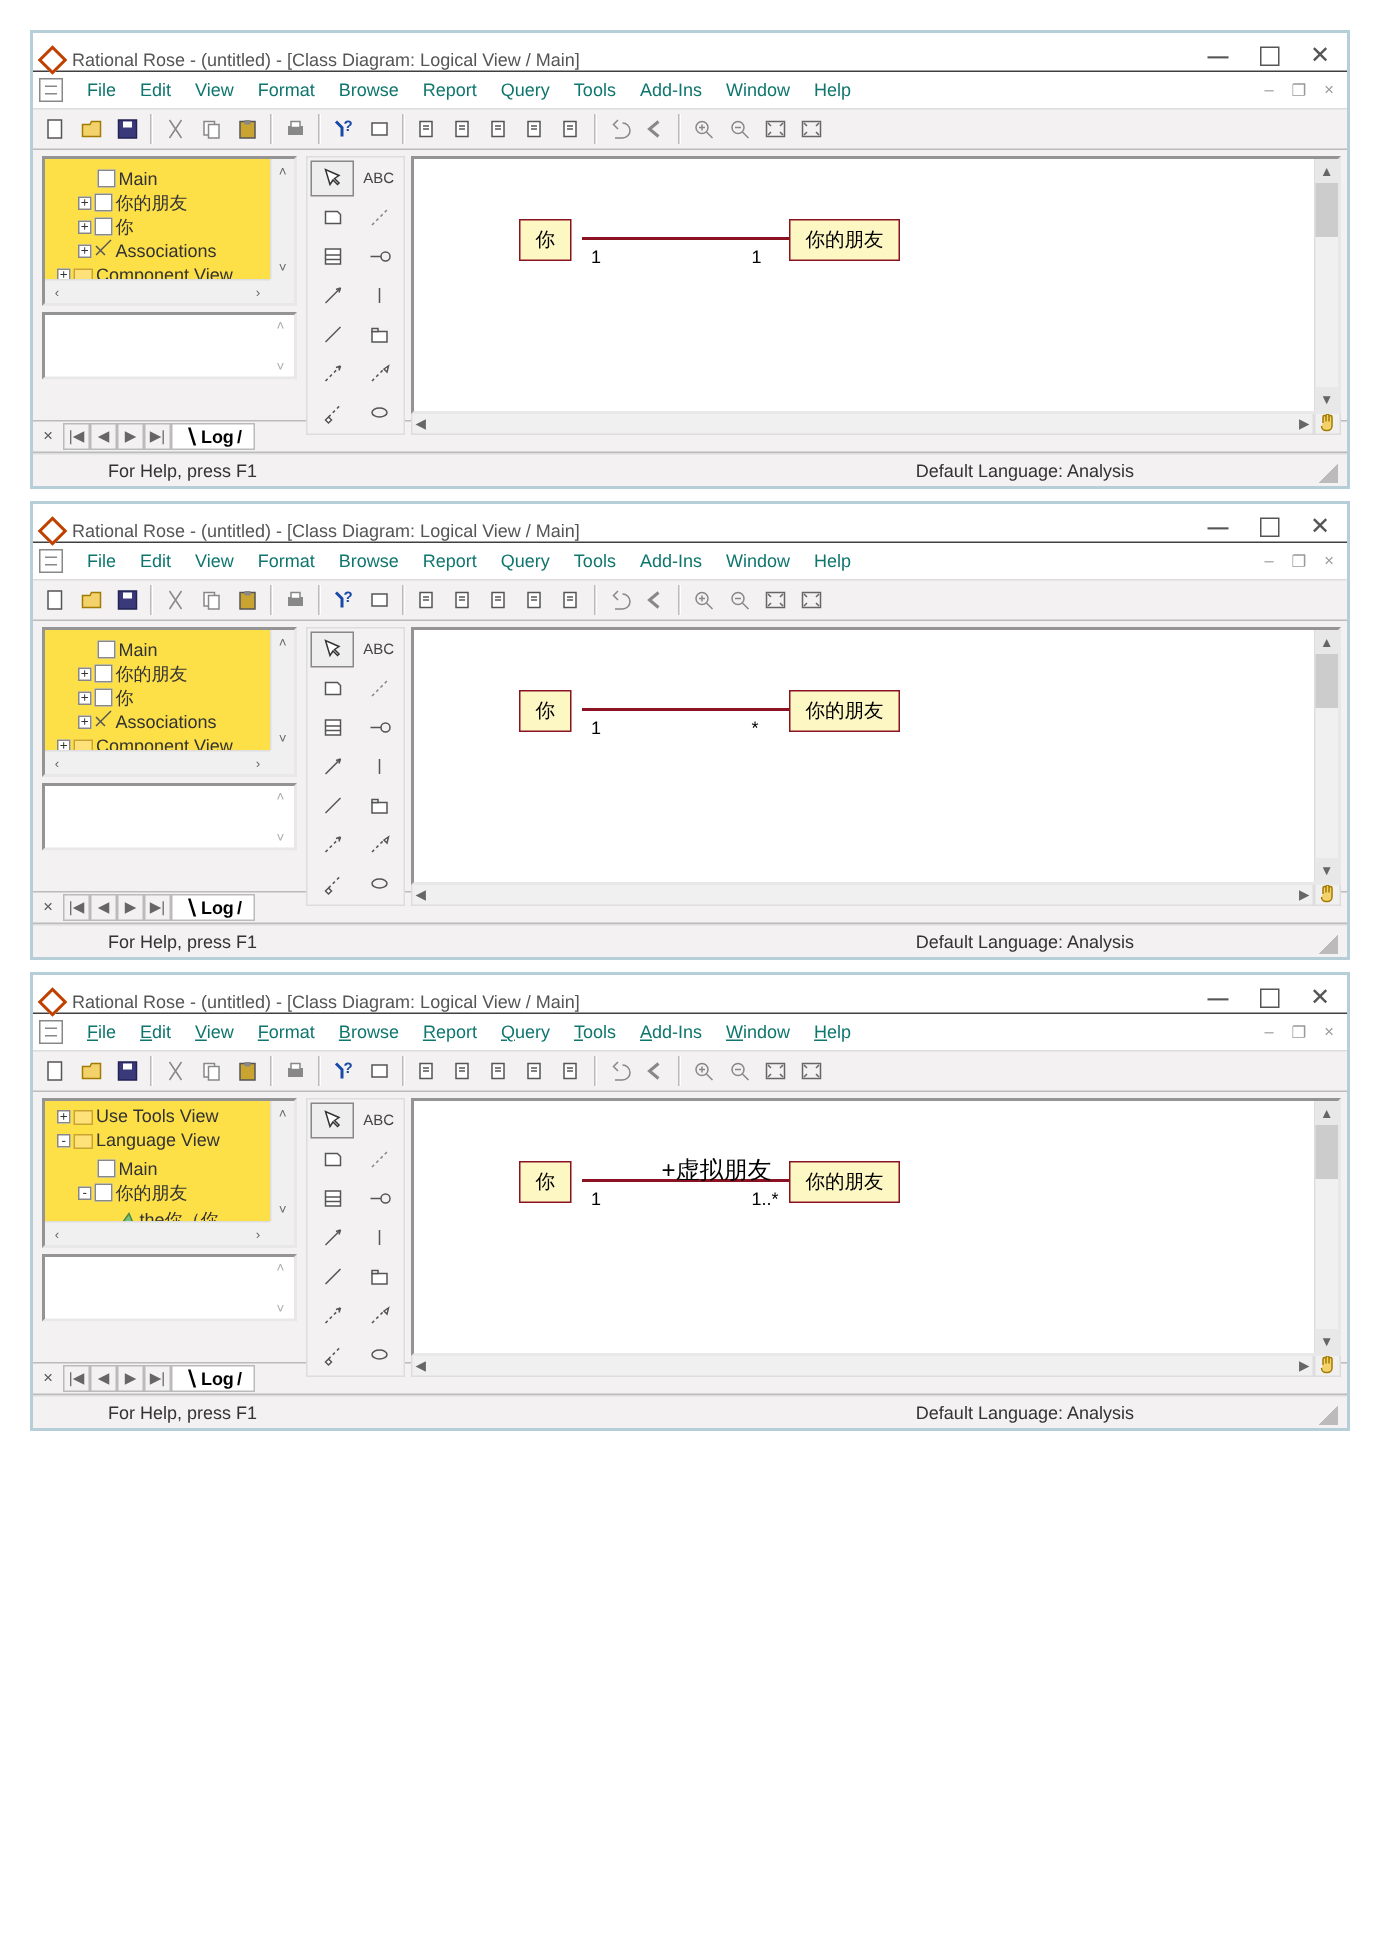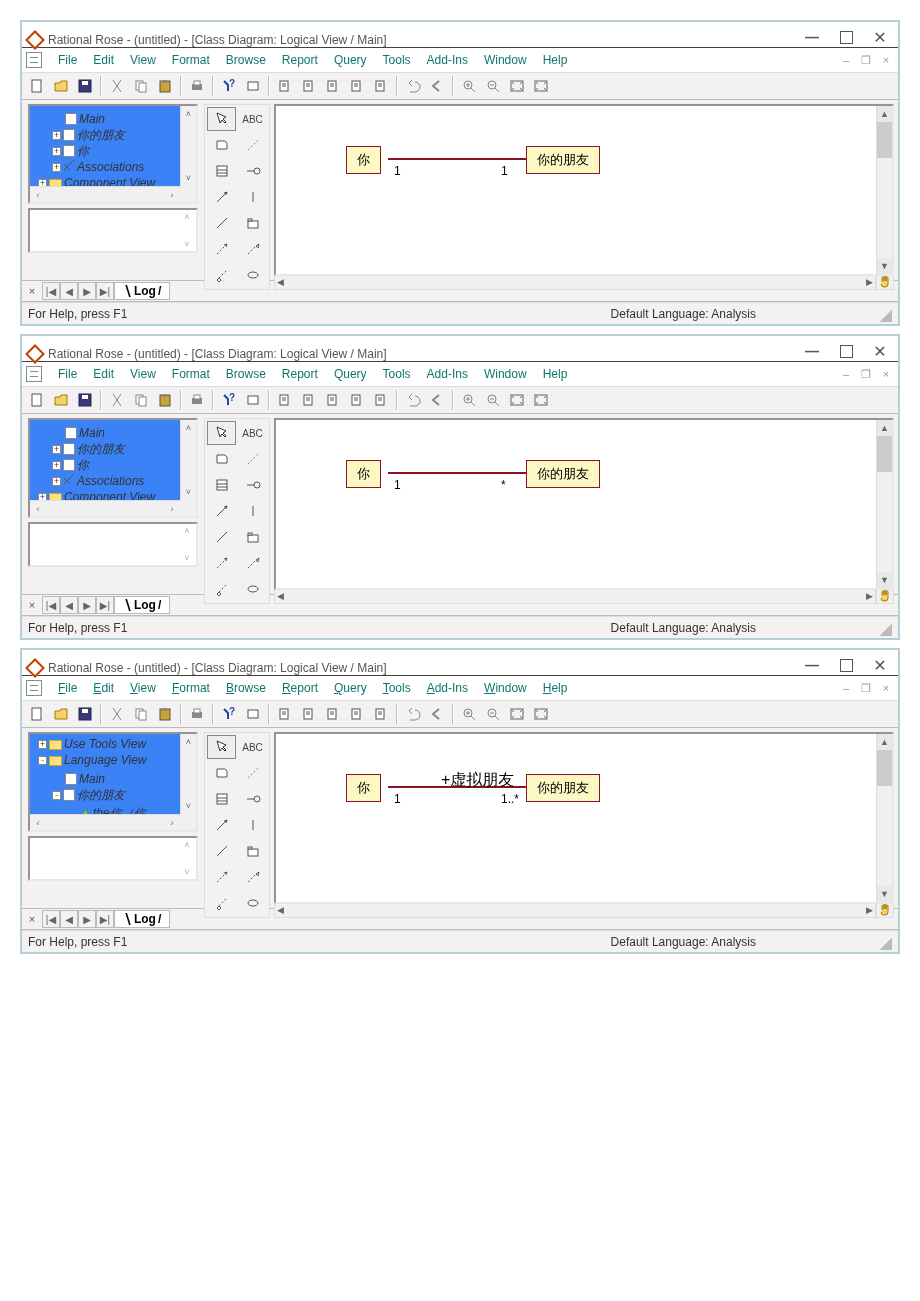--- a/index.html
+++ b/index.html
@@ -88,26 +88,25 @@
   .workspace {
     display: grid;
     grid-template-columns: 180px 70px 1fr;
     height: 180px;
     background:#f3f1f2;
     position: relative;
   }
   .left-col { display:flex; flex-direction:column; }
   .tree-pane {
     border: 2px inset #e8e8e8;
-    background: #3b82f6;
+    background: #fde047;
     margin: 4px 4px 2px 6px;
     height: 100px;
     overflow: hidden;
     position:relative;
-    font-style:italic;
   }
   .tree-pane .vscroll {
     position:absolute; right:0; top:0; bottom:16px; width:16px;
     background:#f0f0f0; border-left:1px solid #ddd;
     display:flex; flex-direction:column; justify-content:space-between;
   }
   .tree-pane .vscroll .arr { height:16px; display:flex;align-items:center;justify-content:center; font-size:9px;color:#666;}
   .tree-pane .hscroll {
     position:absolute; left:0; right:16px; bottom:0; height:16px;
     background:#f0f0f0; border-top:1px solid #ddd;
@@ -214,21 +213,21 @@
 
   .statusbar {
     height:22px;
     background:#f3f1f2;
     display:flex; align-items:center;
     padding: 0 6px;
     font-size:12px;
     color:#333;
     border-top:1px solid #ddd;
   }
-  .status-left { flex:1; }
+  .status-left { flex:1;margin-left:44px; }
   .grip {
     width:16px; height:16px;
     background:
       linear-gradient(135deg, transparent 60%, #bbb 60%);
   }
 </style>
 </head>
 <body>
 
 <div id="container">

